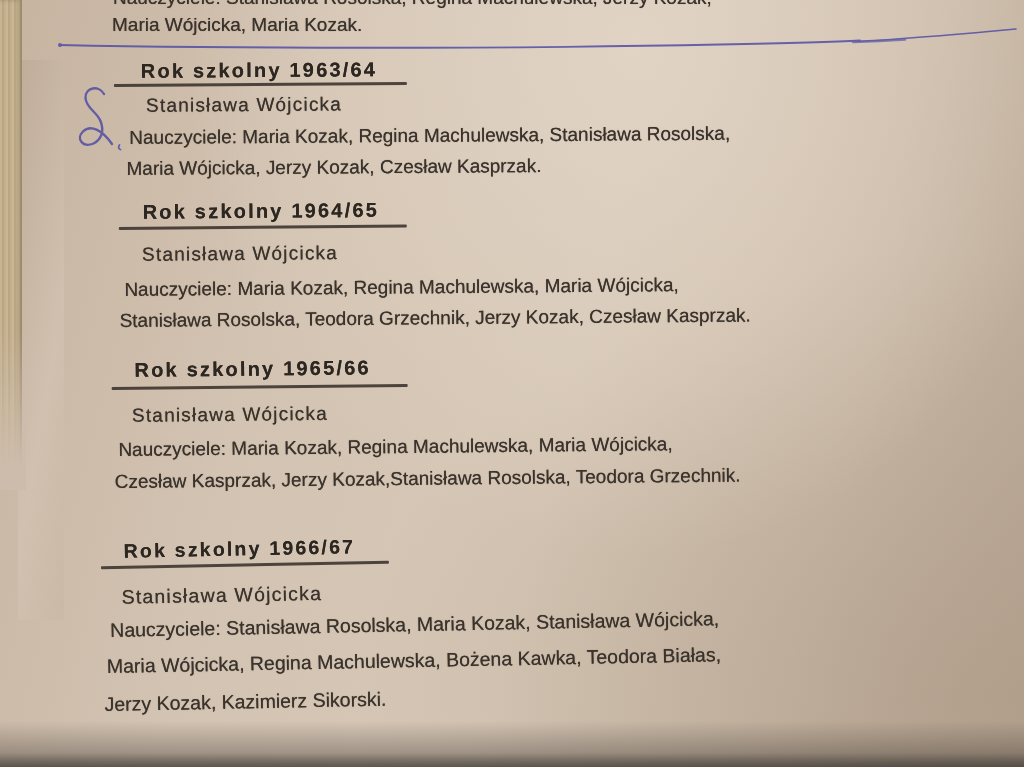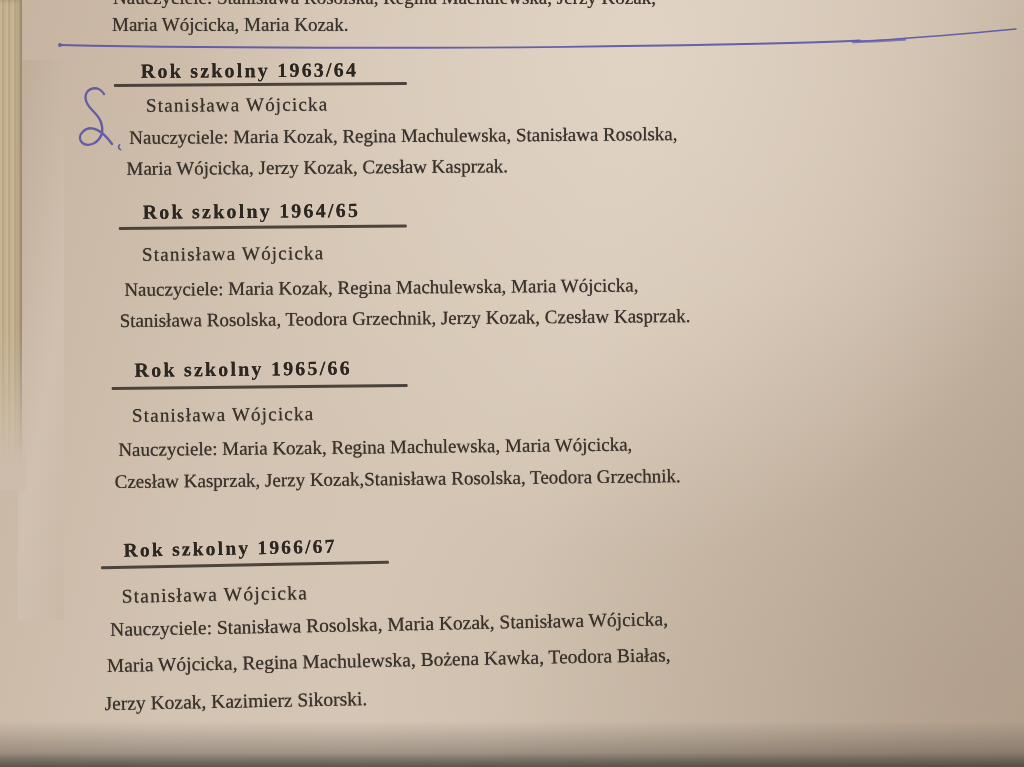--- a/index.html
+++ b/index.html
@@ -1,18 +1,18 @@
 <!DOCTYPE html>
 <html><head>
 <meta charset="utf-8">
 <style>
   html,body{margin:0;padding:0;background:#222;}
   .page{
     position:relative;width:1024px;height:767px;overflow:hidden;
-    font-family:Liberation Serif, serif;
+    font-family:Liberation Sans, sans-serif;
     background:
       linear-gradient(to bottom, rgba(0,0,0,0) 94%, rgba(62,56,50,0.5) 100%),
       radial-gradient(ellipse at 62% 6%, rgba(226,213,198,0.9) 0%, rgba(226,213,198,0) 50%),
       radial-gradient(ellipse at 95% 90%, rgba(168,150,130,0.5) 0%, rgba(168,150,130,0) 45%),
       linear-gradient(104deg, #c6b3a0 0%, #d3c3b2 28%, #d6c7b6 55%, #cbbaa8 78%, #b8a694 100%);
   }
   .left-strip{
     position:absolute;left:0;top:0;width:22px;height:470px;
     background:repeating-linear-gradient(90deg,#c9b695 0 2px,#baa683 2px 4px,#c3b08e 4px 6px);
     box-shadow:inset -3px 0 4px rgba(90,75,55,0.35);

